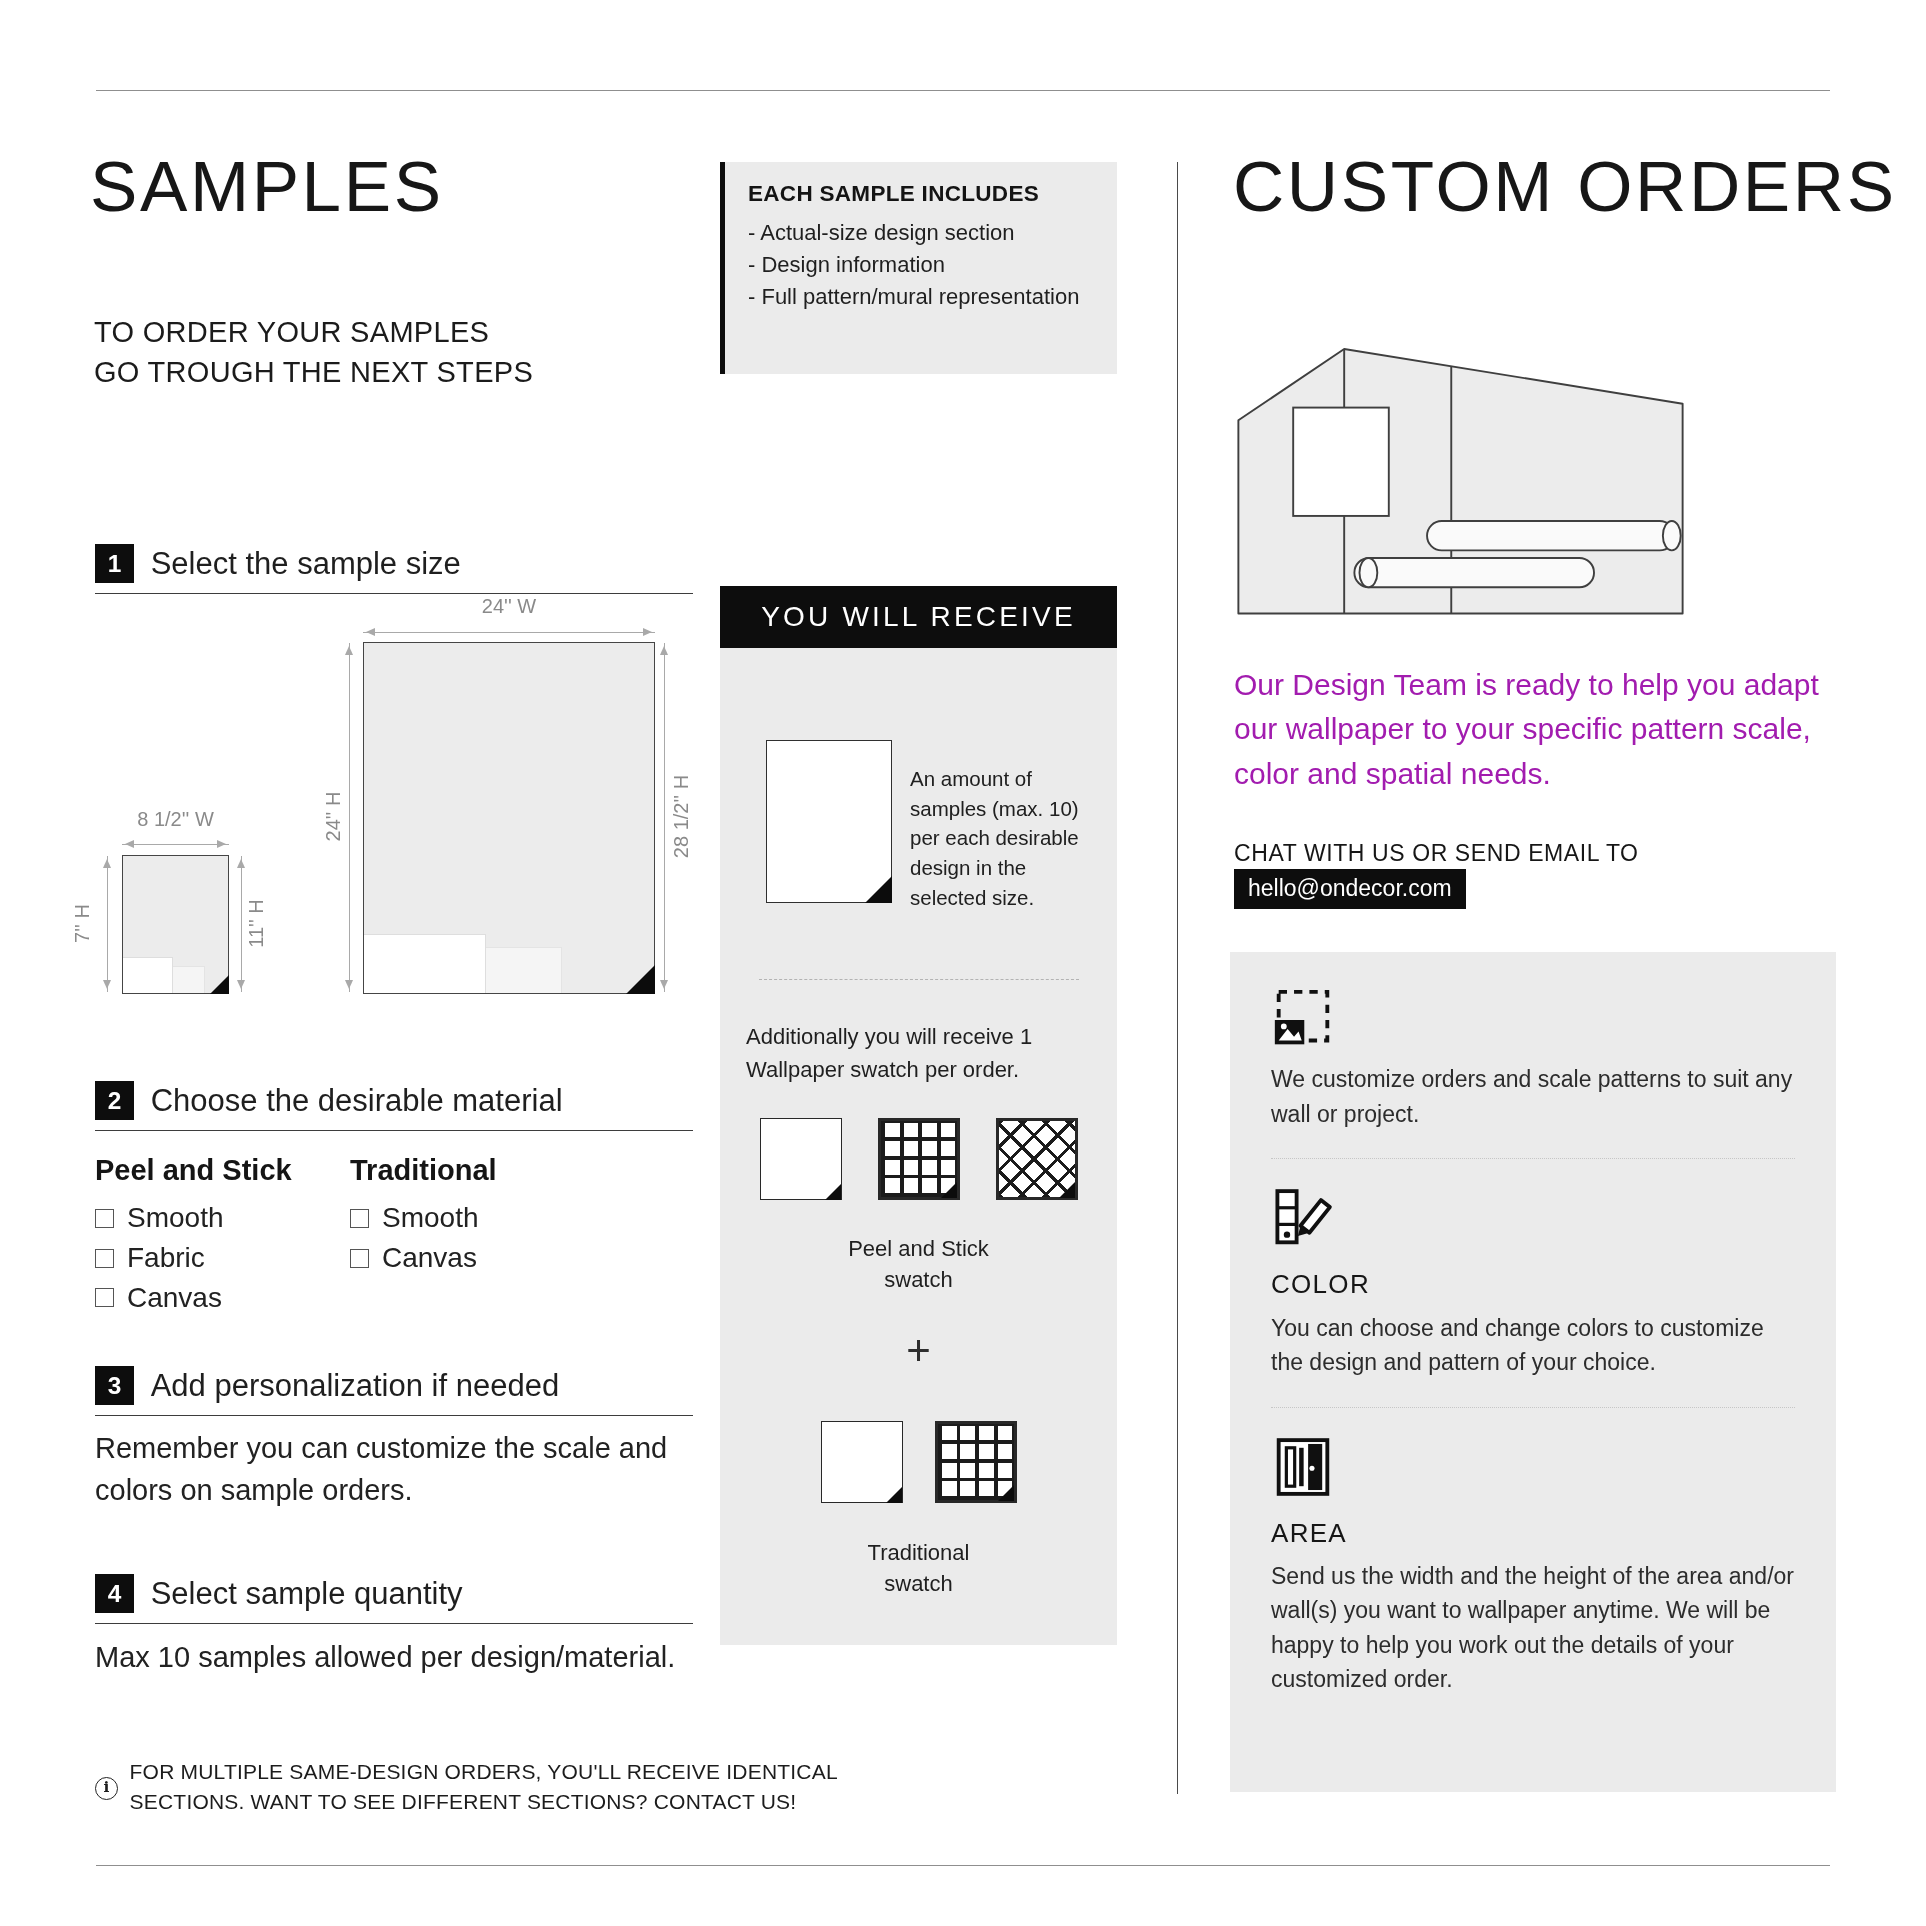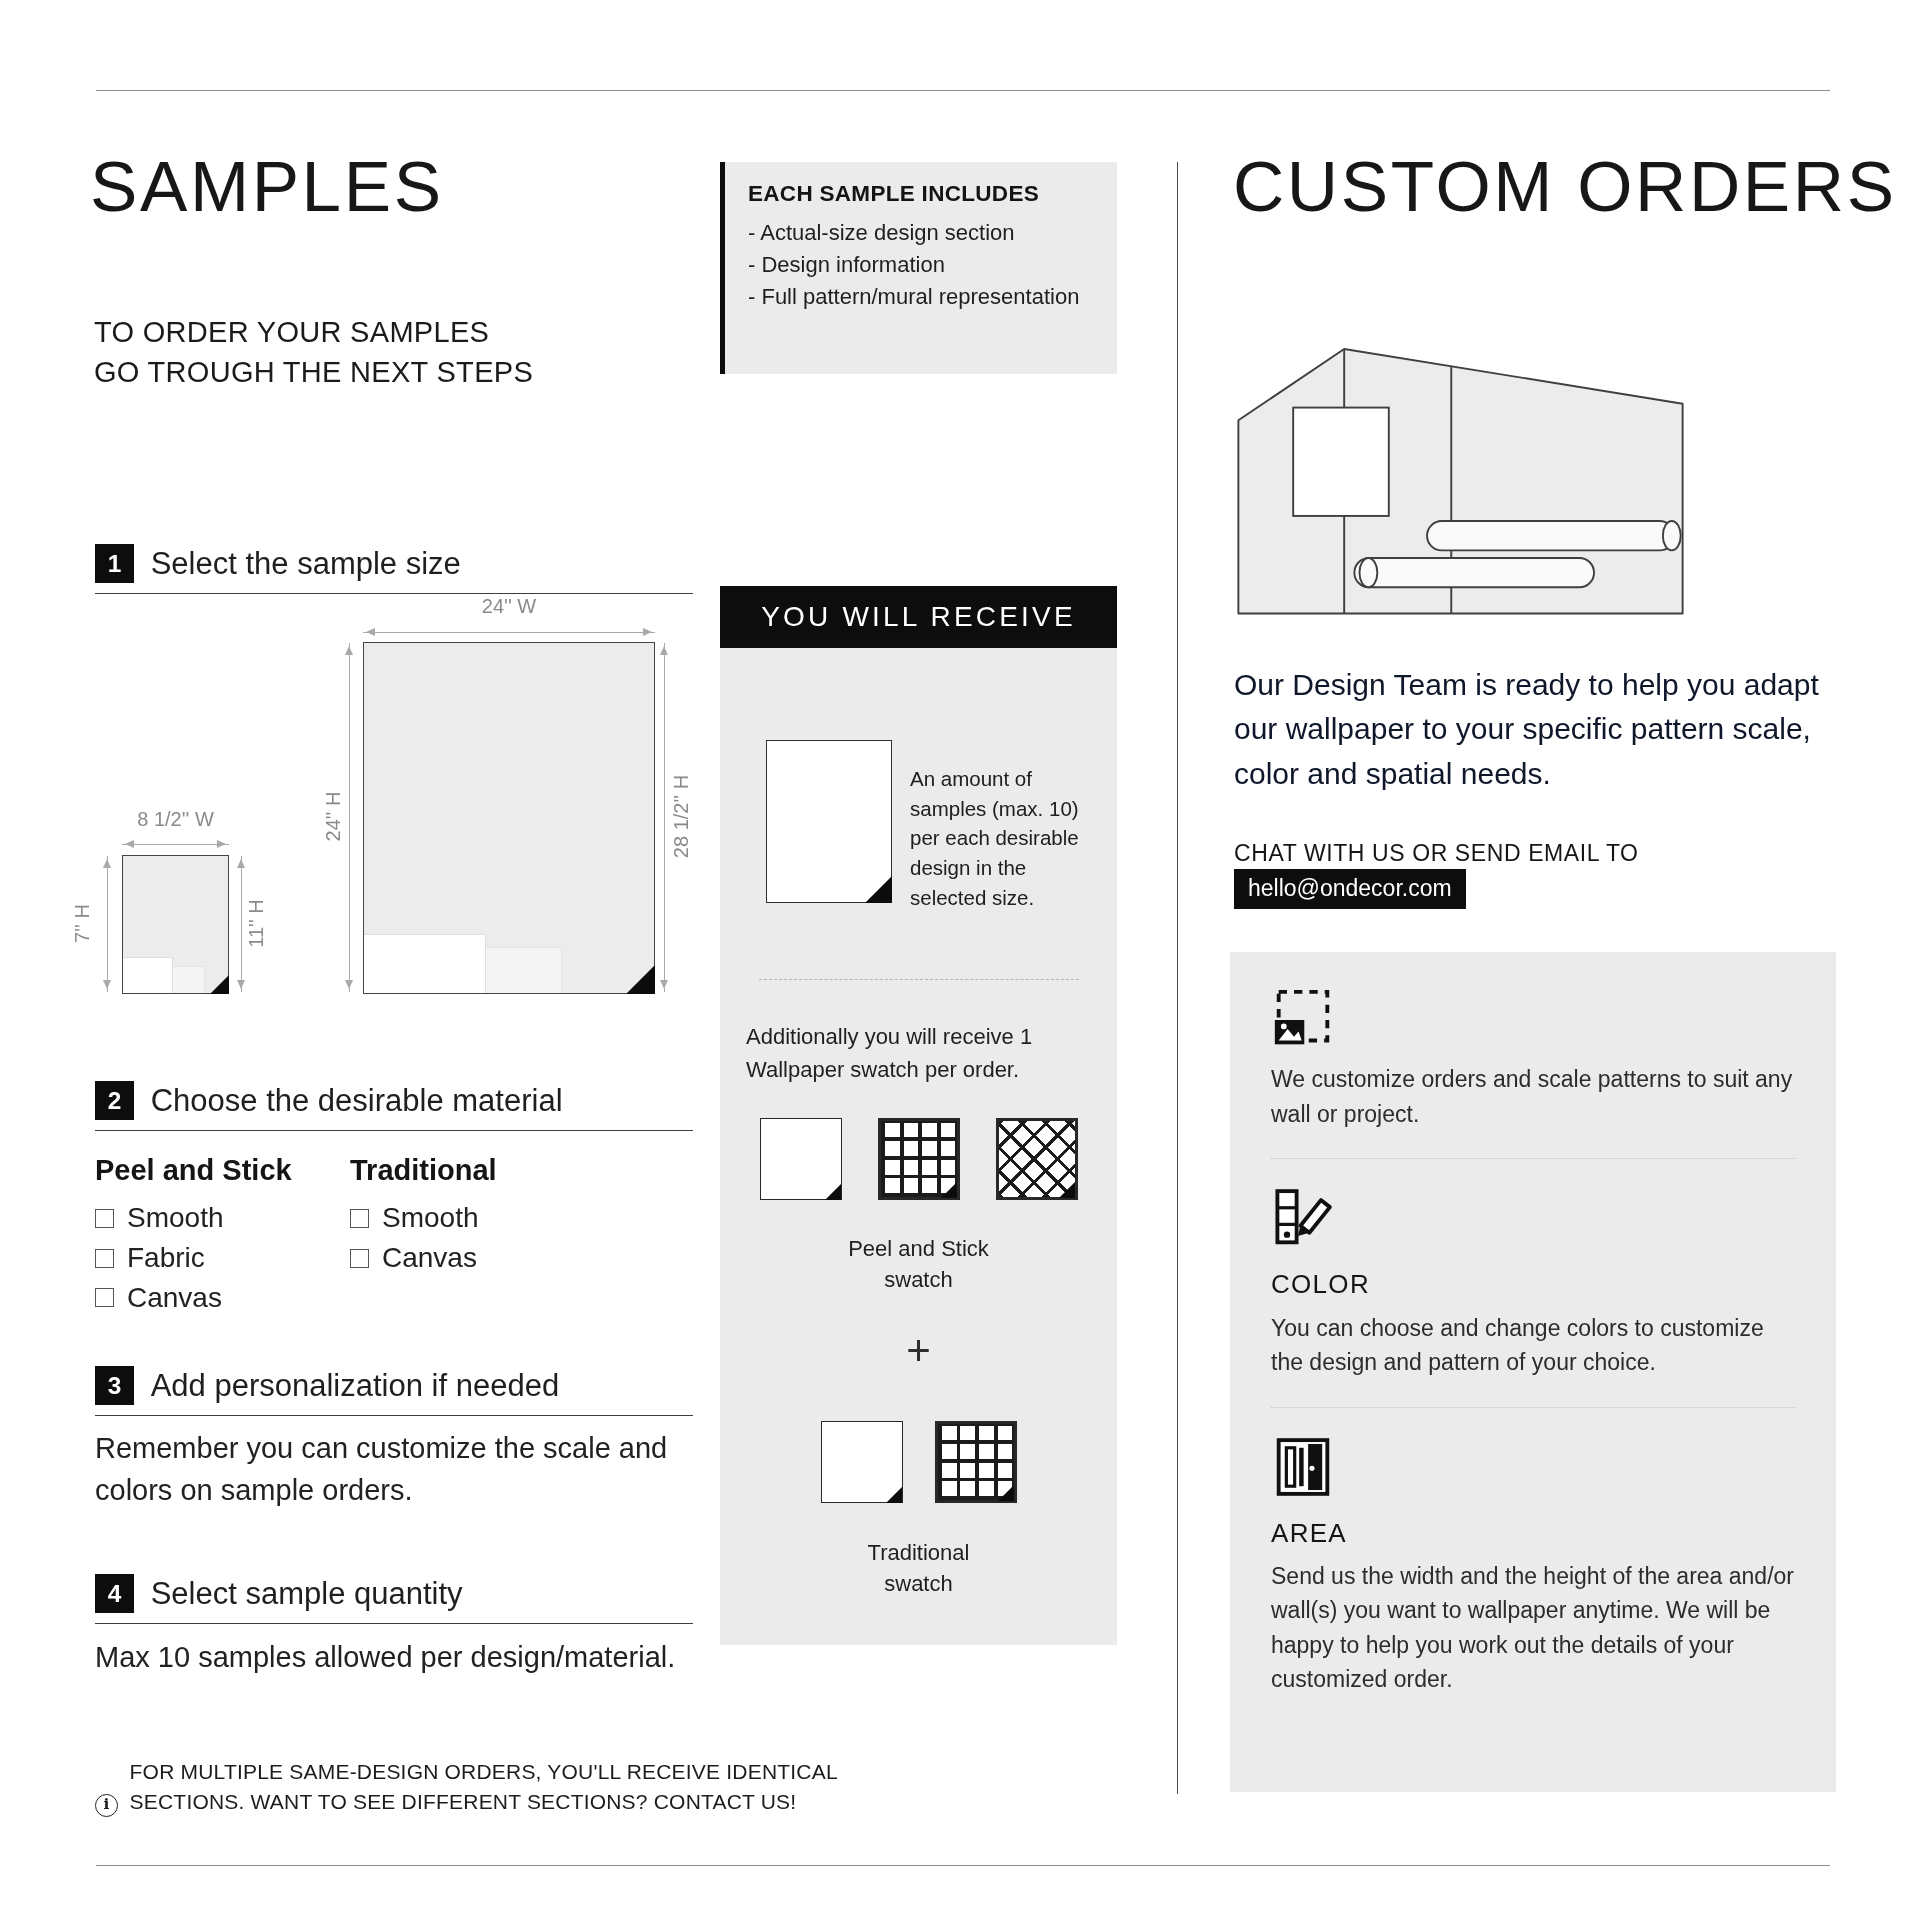--- a/index.html
+++ b/index.html
@@ -70,21 +70,21 @@
 
   
   .mat-col{position:absolute;top:1154px}
   .mat-col1{left:95px}
   .mat-col2{left:350px}
   .mat-title{font-size:29px;font-weight:700;color:#151515;margin-bottom:15.4px}
   .mat-option{display:flex;align-items:center;gap:13px;font-size:28px;color:#222;margin-bottom:7.7px}
   .checkbox{width:19px;height:19px;border:1.9px solid #555;flex:0 0 auto}
 
   
-  .note{position:absolute;left:95px;top:1757px;width:783px;display:flex;gap:11.6px;align-items:flex-end}
+  .note{position:absolute;left:95px;top:1757px;width:783px;display:flex;gap:11.6px;align-items:center}
   .info-icon{flex:0 0 auto;width:23px;height:23px;border:1.9px solid #222;border-radius:50%;position:relative;margin-top:2.6px}
   .info-icon::before{content:"i";position:absolute;left:50%;top:50%;transform:translate(-50%,-54%);font-size:15.4px;font-weight:700;font-family:"DejaVu Serif",serif}
   .note-text{font-size:21px;line-height:1.42;letter-spacing:0.2px;color:#1c1c1c}
 
   
   .receive-panel{position:absolute;left:720px;top:586px;width:397px;height:1059px;background:#ebebeb}
   .receive-header{position:absolute;left:0;top:0;width:100%;height:62px;background:#0d0d0d;color:#ffffff;display:flex;align-items:center;justify-content:center;font-size:28px;letter-spacing:3.2px}
   .page-icon{position:absolute;left:46px;top:154px;width:126px;height:163px;background:#ffffff;border:1.9px solid #2f2f2f}
   .receive-samples-text{position:absolute;left:190px;top:178px;width:187px;font-size:20.5px;line-height:1.45;color:#202020}
   .receive-dashed{position:absolute;left:39px;top:393px;width:320px;border-top:1.3px dashed #b3b3b3}
@@ -96,21 +96,21 @@
   .swatch-grid{border-width:3.2px;background-image:repeating-linear-gradient(0deg,#1b1b1b 0 3.9px,transparent 3.9px 18.6px),repeating-linear-gradient(90deg,#1b1b1b 0 3.9px,transparent 3.9px 18.6px)}
   .swatch-cross{border-width:3.2px;background-image:repeating-linear-gradient(45deg,#1b1b1b 0 3.2px,transparent 3.2px 16.7px),repeating-linear-gradient(135deg,#1b1b1b 0 3.2px,transparent 3.2px 16.7px)}
   .swatch-label{position:absolute;left:0;width:100%;text-align:center;font-size:22px;line-height:1.4;color:#1f1f1f}
   .swatch-label1{top:648px}
   .swatch-label2{top:952px}
   .receive-plus{position:absolute;left:0;top:741px;width:100%;text-align:center;font-size:42px;color:#2e2e2e}
 
   
   .custom-title{left:1233px;top:146px}
   .house-illustration{position:absolute;left:1234px;top:326px;width:453px;height:290px}
-  .custom-intro{position:absolute;left:1234px;top:663px;width:607px;font-size:30px;line-height:1.48;color:#0f172a}
+  .custom-intro{position:absolute;left:1234px;top:663px;width:607px;font-size:30px;line-height:1.48;color:#a21caf}
   .chat-label{position:absolute;left:1234px;top:840px;font-size:23px;letter-spacing:0.6px;color:#161616}
   .email-box{position:absolute;left:1234px;top:869px;background:#0d0d0d;color:#ffffff;font-size:23px;padding:6.4px 14px;display:inline-block}
   .custom-panel{position:absolute;left:1230px;top:952px;width:606px;height:840px;background:#ebebeb;padding:36px 41px}
   .feature-icon{width:64px;height:64px;display:block}
   .feature-title{font-size:26px;letter-spacing:1.3px;color:#161616;margin-top:19px}
   .feature-text{font-size:23px;line-height:1.5;color:#2c2c2c;margin-top:10.3px;max-width:524px}
   .feature-divider{border-top:1.9px dotted #c6c6c6;margin:27px 0}
 </style>
 </head>
 <body>

